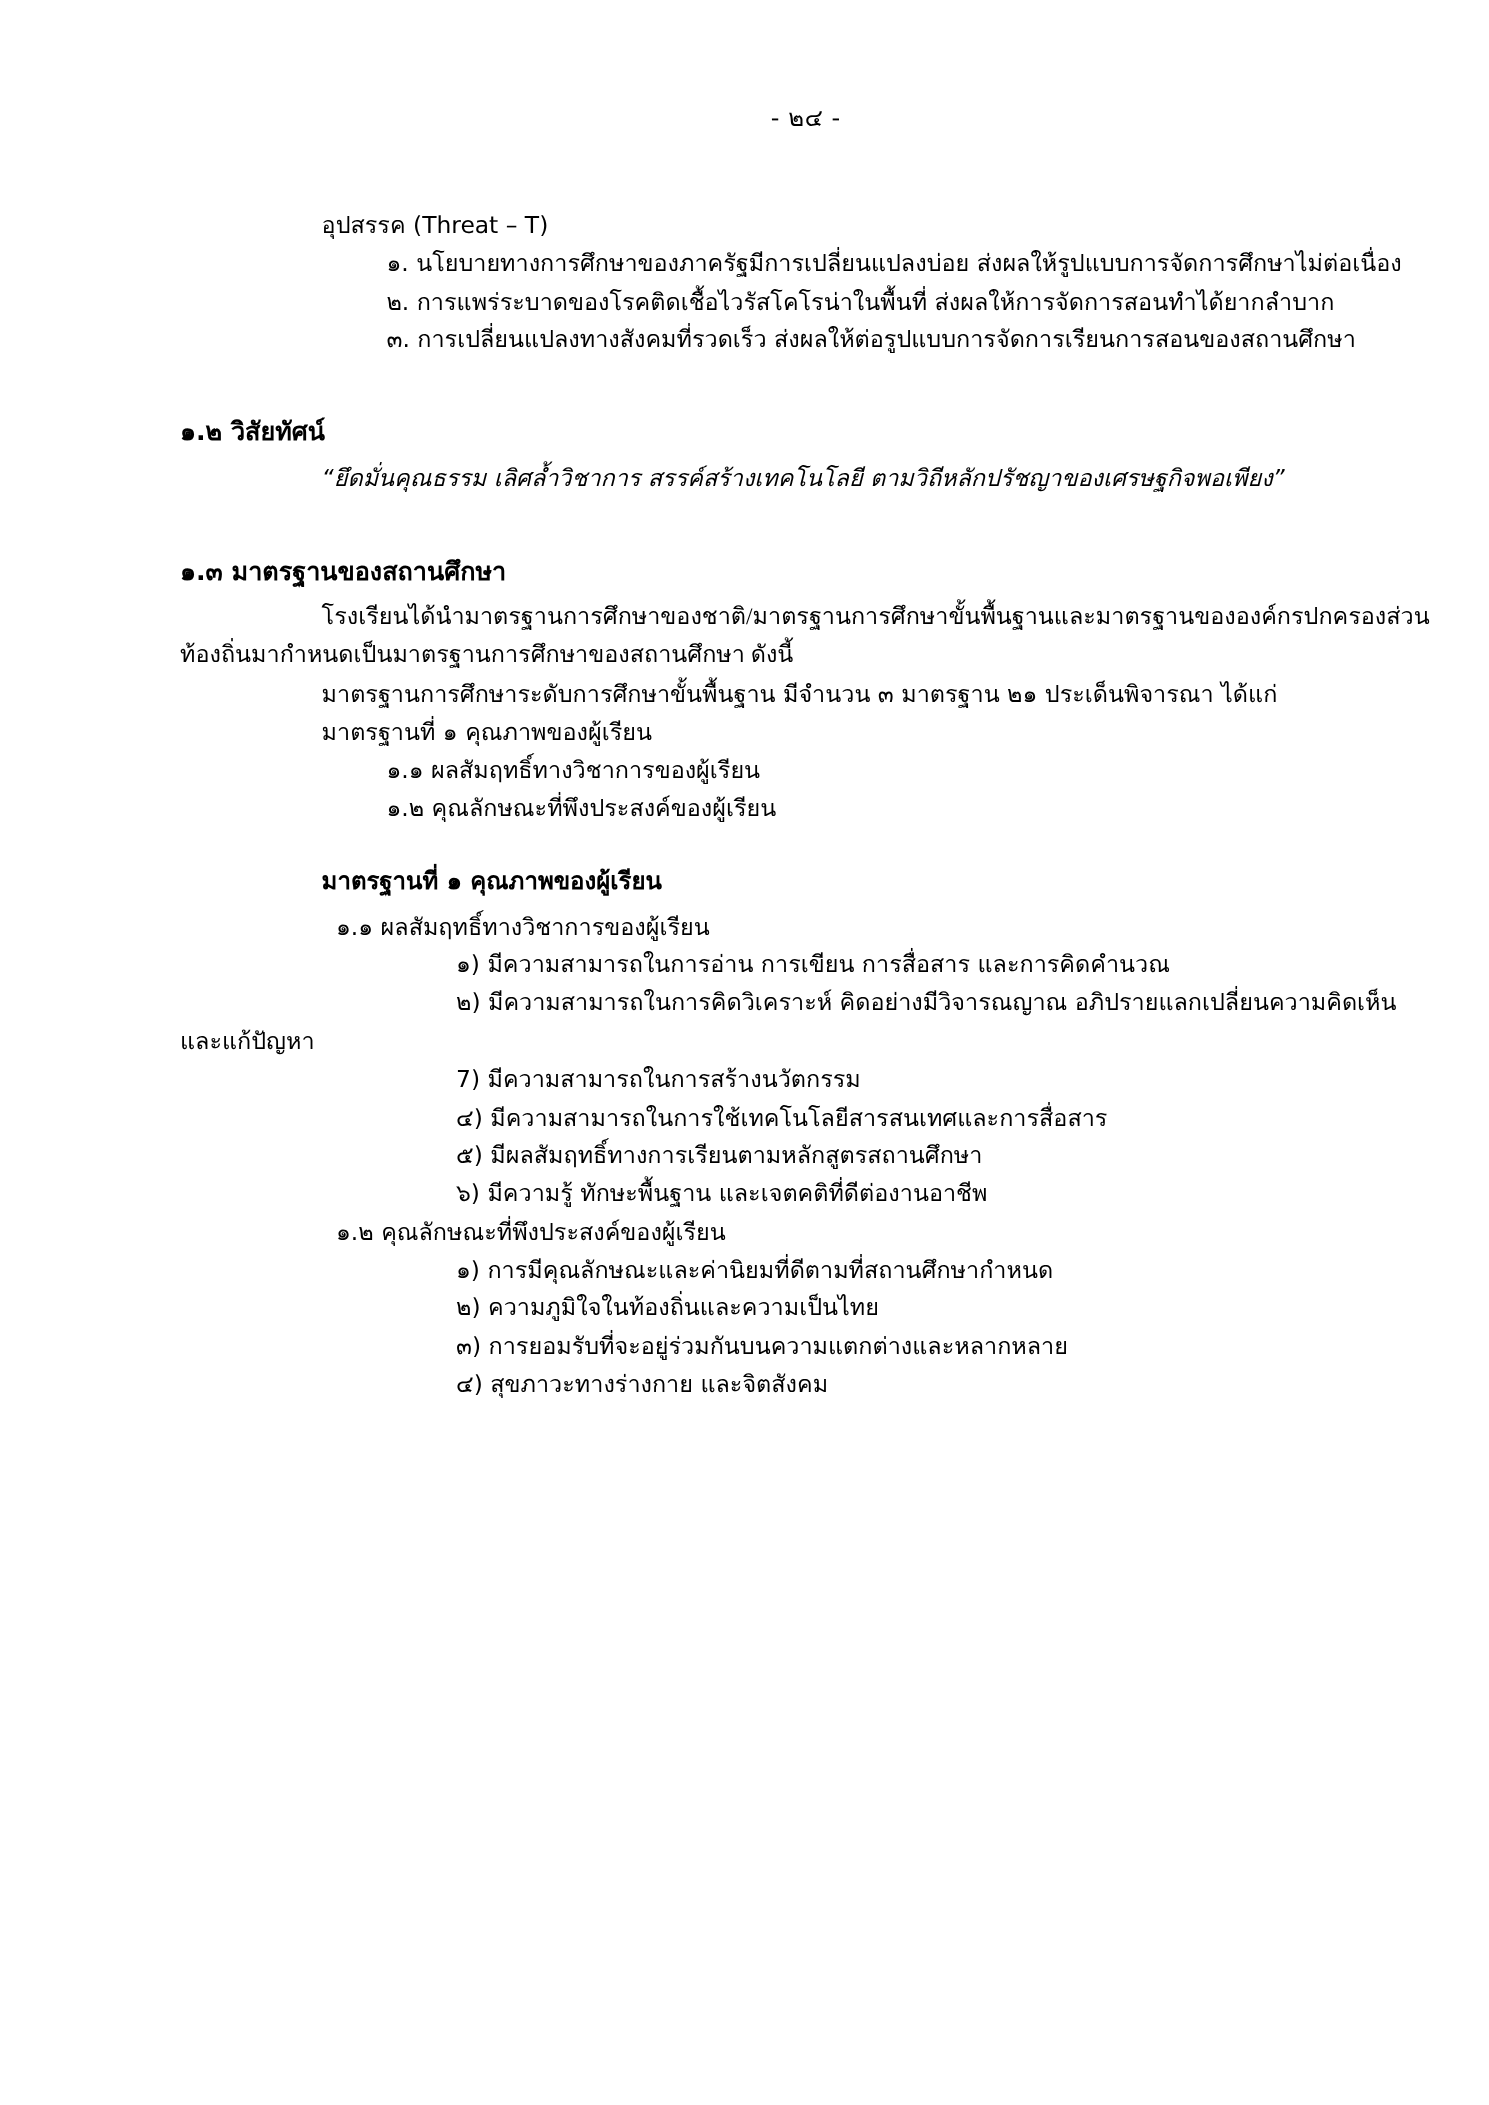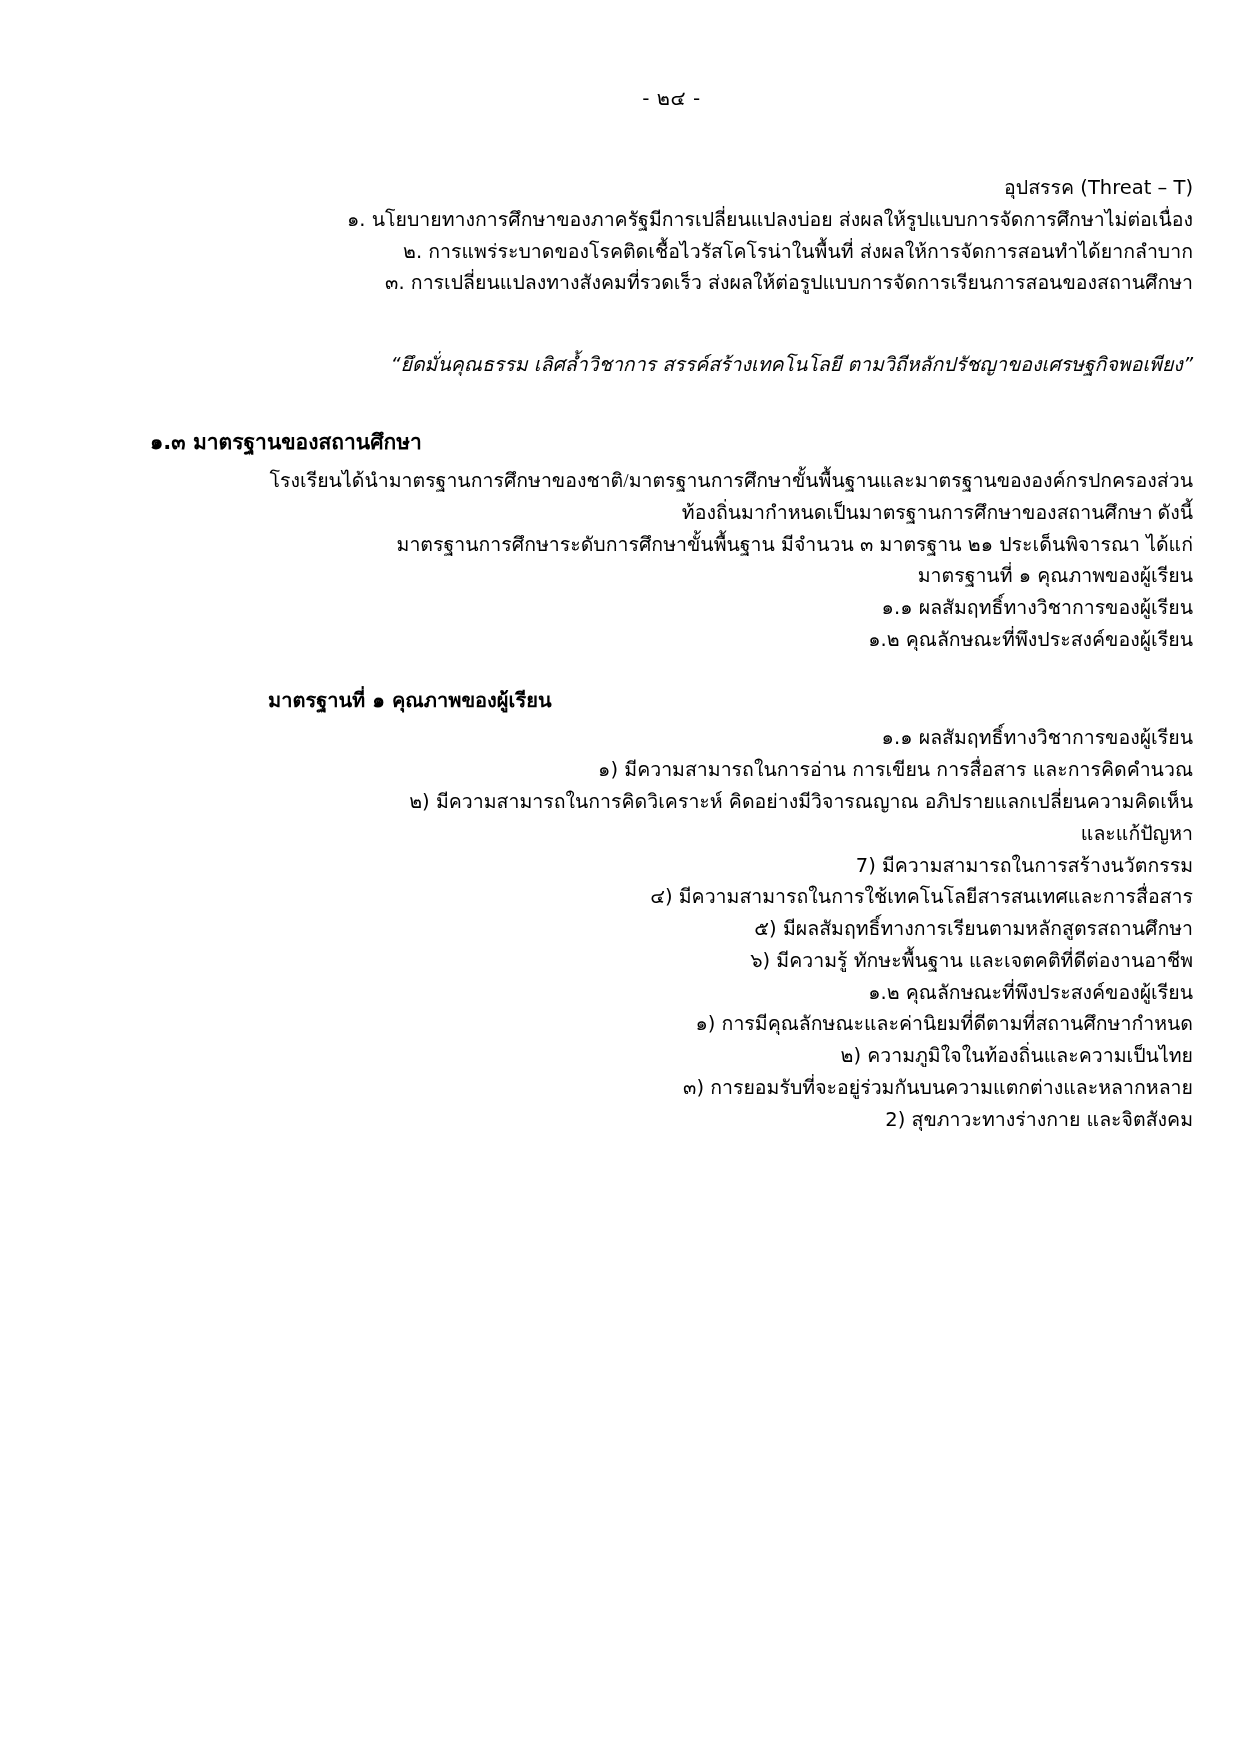--- a/index.html
+++ b/index.html
@@ -28,21 +28,21 @@
     margin-top: 10px;
     margin-bottom: 58px;
     letter-spacing: 0.5px;
   }
   .body-text {
     font-size: 19.5px;
     line-height: 1.63;
   }
   .p {
     margin: 0 0 0 0;
-    text-align: right;
+    text-align: left;
   }
   .ind-2  { margin-left: 118px; }
   .ind-3  { margin-left: 172px; }
   .ind-4  { margin-left: 230px; }
   .hang-2 { margin-left: 0px;  text-indent: 172px; }
   .hang-3 { margin-left: 0px;  text-indent: 118px; font-family: Liberation Serif, serif; }
   .heading {
     font-weight: bold;
     font-size: 21px;
     margin: 0;
@@ -70,20 +70,21 @@
 
   <div class="body-text">
 
     <div class="p ind-2">อุปสรรค (Threat – T)</div>
     <div class="p hang-2">๑. นโยบายทางการศึกษาของภาครัฐมีการเปลี่ยนแปลงบ่อย ส่งผลให้รูปแบบการจัดการศึกษาไม่ต่อเนื่อง</div>
     <div class="p hang-2">๒. การแพร่ระบาดของโรคติดเชื้อไวรัสโคโรน่าในพื้นที่ ส่งผลให้การจัดการสอนทำได้ยากลำบาก</div>
     <div class="p hang-2">๓. การเปลี่ยนแปลงทางสังคมที่รวดเร็ว ส่งผลให้ต่อรูปแบบการจัดการเรียนการสอนของสถานศึกษา</div>
 
     <div class="gap-lg"></div>
 
+    <div class="heading">๑.๒ วิสัยทัศน์</div>
     <div class="gap-xs"></div>
     <div class="p quote">“ยึดมั่นคุณธรรม เลิศล้ำวิชาการ สรรค์สร้างเทคโนโลยี ตามวิถีหลักปรัชญาของเศรษฐกิจพอเพียง”</div>
 
     <div class="gap-lg"></div>
 
     <div class="heading">๑.๓ มาตรฐานของสถานศึกษา</div>
     <div class="gap-xs"></div>
     <div class="p hang-3">โรงเรียนได้นำมาตรฐานการศึกษาของชาติ/มาตรฐานการศึกษาขั้นพื้นฐานและมาตรฐานขององค์กรปกครองส่วนท้องถิ่นมากำหนดเป็นมาตรฐานการศึกษาของสถานศึกษา ดังนี้</div>
     <div class="p ind-2">มาตรฐานการศึกษาระดับการศึกษาขั้นพื้นฐาน มีจำนวน ๓ มาตรฐาน ๒๑ ประเด็นพิจารณา  ได้แก่</div>
     <div class="p ind-2">มาตรฐานที่ ๑ คุณภาพของผู้เรียน</div>
@@ -99,16 +100,16 @@
     <div class="p hang-2" style="text-indent:230px">๒) มีความสามารถในการคิดวิเคราะห์ คิดอย่างมีวิจารณญาณ อภิปรายแลกเปลี่ยนความคิดเห็นและแก้ปัญหา</div>
     <div class="p ind-4">7) มีความสามารถในการสร้างนวัตกรรม</div>
     <div class="p ind-4">๔) มีความสามารถในการใช้เทคโนโลยีสารสนเทศและการสื่อสาร</div>
     <div class="p ind-4">๕) มีผลสัมฤทธิ์ทางการเรียนตามหลักสูตรสถานศึกษา</div>
     <div class="p ind-4">๖) มีความรู้ ทักษะพื้นฐาน และเจตคติที่ดีต่องานอาชีพ</div>
 
     <div class="p" style="margin-left:130px">๑.๒ คุณลักษณะที่พึงประสงค์ของผู้เรียน</div>
     <div class="p ind-4">๑) การมีคุณลักษณะและค่านิยมที่ดีตามที่สถานศึกษากำหนด</div>
     <div class="p ind-4">๒) ความภูมิใจในท้องถิ่นและความเป็นไทย</div>
     <div class="p ind-4">๓) การยอมรับที่จะอยู่ร่วมกันบนความแตกต่างและหลากหลาย</div>
-    <div class="p ind-4">2) สุขภาวะทางร่างกาย และจิตสังคม</div>
+    <div class="p ind-4">๔) สุขภาวะทางร่างกาย และจิตสังคม</div>
 
   </div>
 </div>
 
 </body></html>

